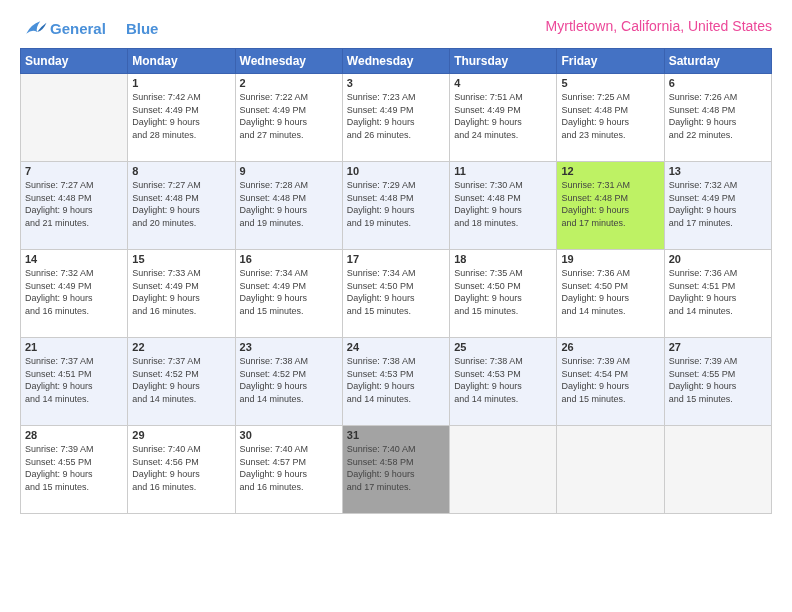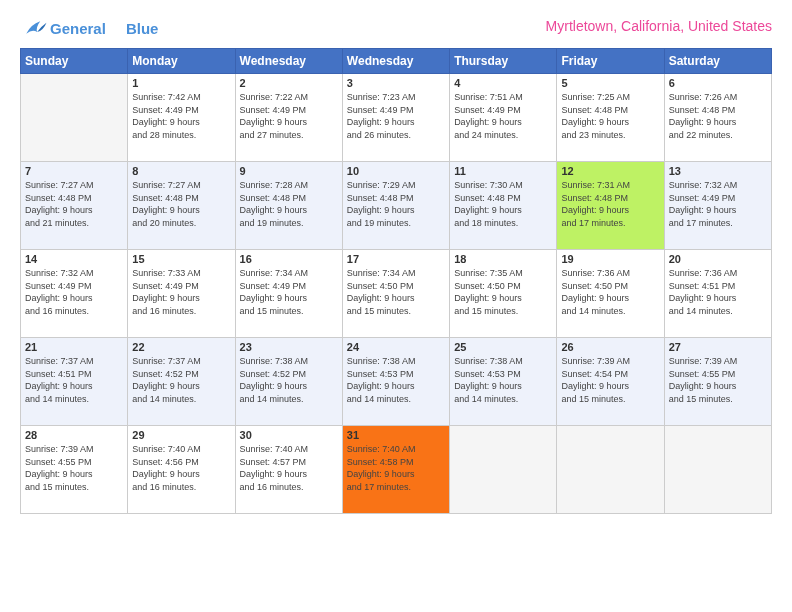--- a/index.html
+++ b/index.html
@@ -342,21 +342,21 @@
 Daylight: 9 hours
 and 16 minutes.</div>
           </td>
           <td style="background: rgb(255, 255, 255);">
             <span class="day-num">30</span>
             <div class="day-info" style="white-space: pre-line;">Sunrise: 7:40 AM
 Sunset: 4:57 PM
 Daylight: 9 hours
 and 16 minutes.</div>
           </td>
-          <td style="background: #f97316;">
+          <td style="background: #a3a3a3;">
             <span class="day-num">31</span>
             <div class="day-info" style="white-space: pre-line;">Sunrise: 7:40 AM
 Sunset: 4:58 PM
 Daylight: 9 hours
 and 17 minutes.</div>
           </td>
           <td class="empty" style="background: rgb(245, 245, 245);"></td>
           <td class="empty" style="background: rgb(245, 245, 245);"></td>
           <td class="empty" style="background: rgb(245, 245, 245);"></td>
         </tr>

